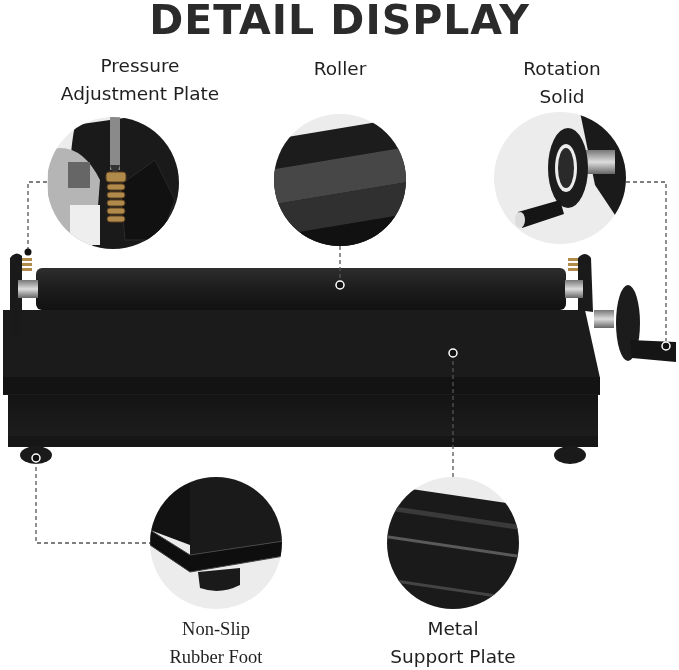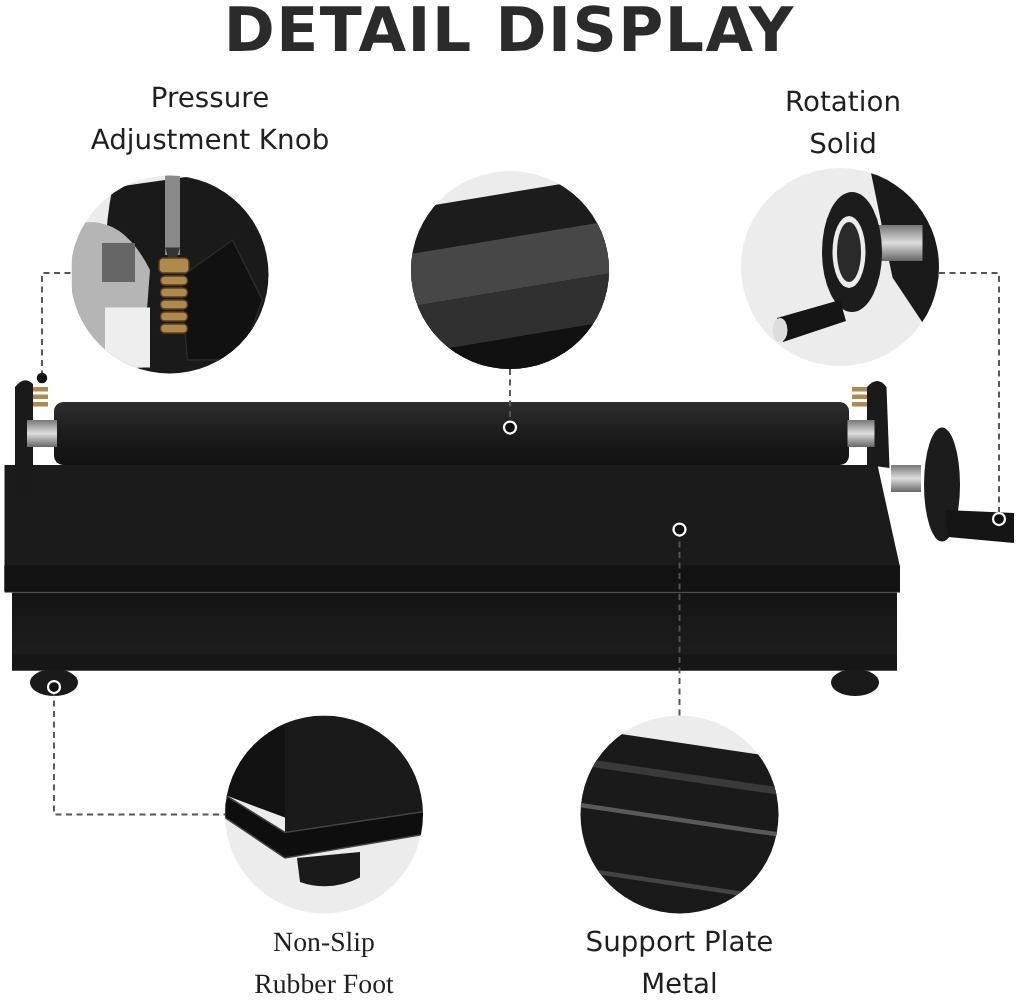--- a/index.html
+++ b/index.html
@@ -9,35 +9,36 @@
   .label span{display:block;white-space:nowrap;}
   svg.art{position:absolute;left:0;top:0;}
 </style>
 </head>
 <body>
 
 <div class="title">DETAIL DISPLAY</div>
 
 <div class="label" style="left:40px;top:52px;width:200px;">
   <span>Pressure</span>
-  <span>Adjustment Knob</span>
+  <span>Adjustment Plate</span>
 </div>
 <div class="label" style="left:240px;top:55px;width:200px;">
+  <span>Roller</span>
 </div>
 <div class="label" style="left:462px;top:55px;width:200px;">
   <span>Rotation</span>
   <span>Solid</span>
 </div>
 <div class="label" style="left:116px;top:615px;width:200px;font-family:Liberation Serif, serif;">
   <span>Non-Slip</span>
   <span>Rubber Foot</span>
 </div>
 <div class="label" style="left:353px;top:615px;width:200px;">
+  <span>Metal</span>
   <span>Support Plate</span>
-  <span>Metal</span>
 </div>
 
 <svg class="art" width="679" height="670" viewBox="0 0 679 670">
   <defs>
     <linearGradient id="rollerG" x1="0" y1="0" x2="0" y2="1">
       <stop offset="0" stop-color="#2e2e2e"></stop>
         <stop offset="0.5" stop-color="#1c1c1c"></stop>
         <stop offset="1" stop-color="#111"></stop>
     </linearGradient>
     <linearGradient id="plateG" x1="0" y1="0" x2="0" y2="1">

